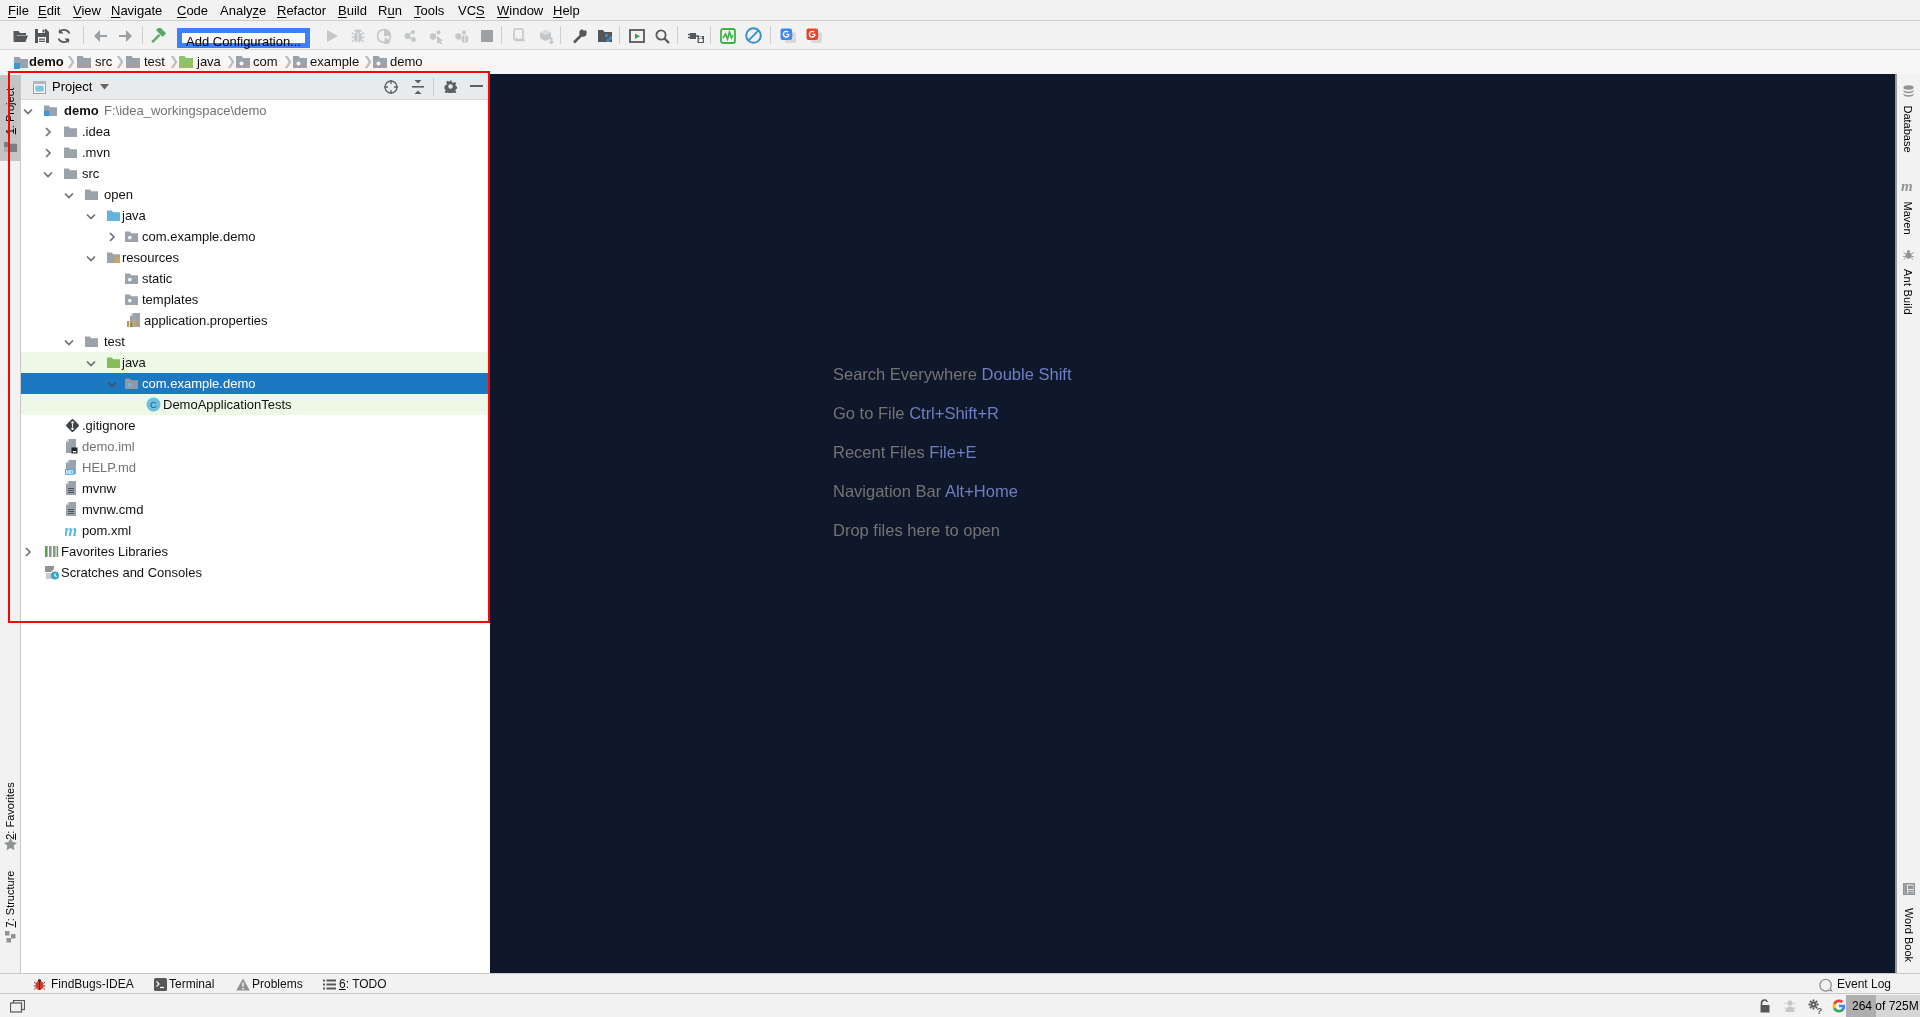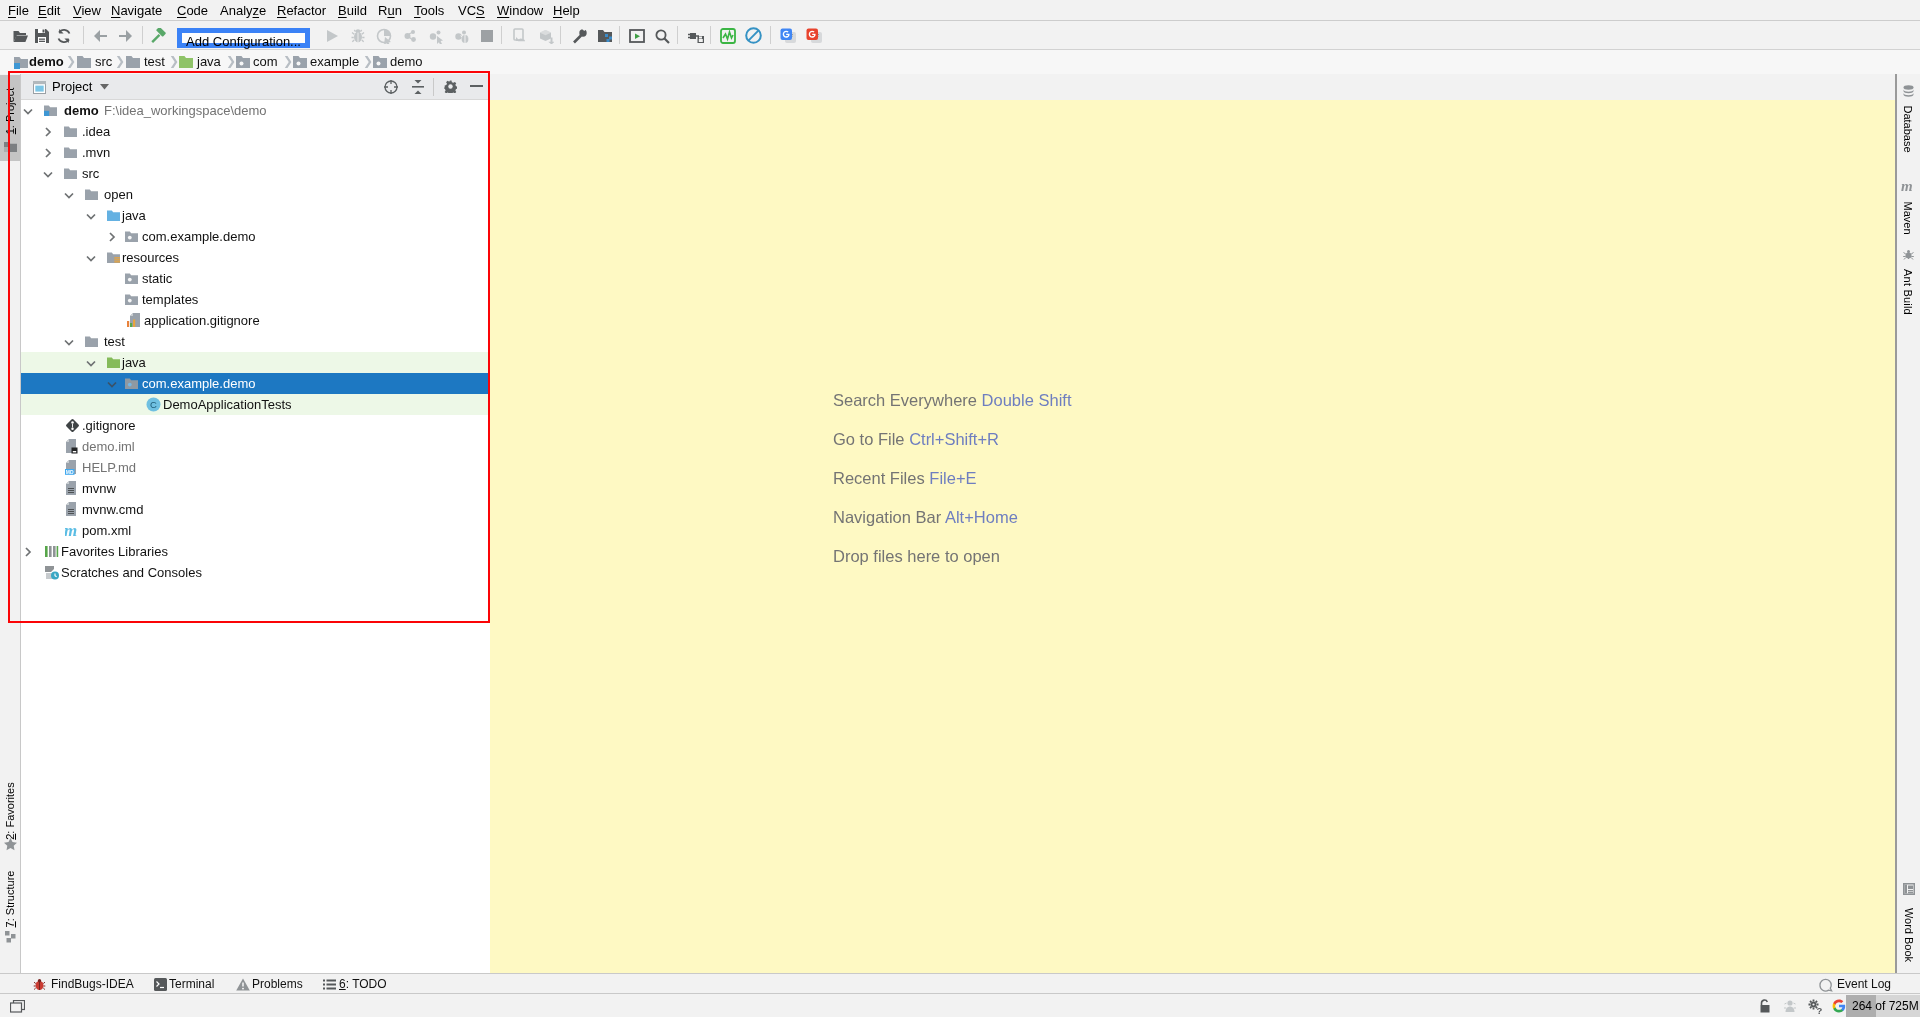--- a/index.html
+++ b/index.html
@@ -20,21 +20,21 @@
 #leftstripe { left:0; top:74px; width:21px; height:899px; background:#f2f2f2; border-right:1px solid #c8c8c8; }
 #projtab { position:absolute; left:0px; top:1px; width:20px; height:86px; background:#c4c4c4; }
 .vtextup { transform:rotate(-90deg); transform-origin:center; white-space:nowrap; font-size:11px; color:#000; }
 .vtextdn { transform:rotate(90deg); transform-origin:center; white-space:nowrap; font-size:11px; color:#000; }
 #panel { left:21px; top:74px; width:469px; height:899px; background:#ffffff; }
 #panelhead { position:absolute; left:0; top:0; width:469px; height:26px; background:#e9eaec; border-bottom:1px solid #d8d8d8; }
 #tree { position:absolute; left:0; top:26px; width:469px; }
 .trow { position:absolute; left:0; width:469px; height:21px; font-size:13px; color:#111; }
 .trow .lbl { position:absolute; top:3px; }
 .gray { color:#737373; }
-#editor { left:490px; top:74px; width:1405px; height:899px; background:#fef9c3;margin-top:26px; }
+#editor { left:490px; top:74px; width:1405px; height:899px; background:#0f172a; }
 .hint { position:absolute; left:343px; font-size:16.5px; color:#747474; }
 .hint b { font-weight:normal; color:#6e7ec0; }
 #rightstripe { left:1895px; top:74px; width:25px; height:899px; background:#f2f2f2; border-left:2px solid #9a9a9a; }
 
 #toolbarbtm { left:0; top:973px; width:1920px; height:20px; background:#f2f2f2; border-top:1px solid #c9c9c9; }
 #statusbar { left:0; top:993px; width:1920px; height:24px; background:#f2f2f2; border-top:1px solid #c9c9c9; }
 .bbi { position:absolute; top:3px; font-size:12px; color:#111; }
 
 #redbox { left:8px; top:71px; width:482px; height:552px; border:2px solid #fb0407; z-index:50; }
 .ic { position:absolute; }
@@ -369,21 +369,21 @@
         <span class="lbl" style="left:121px">templates</span>
       </div>
 <div class="trow" style="top:210px">
         <svg class="ic" style="left:106px;top:3px" width="14" height="15" viewBox="0 0 14 15">
           <path fill="#9aa2ab" d="M6 0h7v14H3V3z"></path>
           <path fill="#c9ced2" d="M3 3L6 0v3z"></path>
           <rect x="0" y="8" width="2.2" height="6" fill="#e8823c"></rect>
           <rect x="3" y="10" width="2.2" height="4" fill="#57a64a"></rect>
           <rect x="6" y="6.5" width="2.2" height="7.5" fill="#e8a33d"></rect>
         </svg>
-        <span class="lbl" style="left:123px">application.gitignore</span>
+        <span class="lbl" style="left:123px">application.properties</span>
       </div>
 <div class="trow" style="top:231px">
         <svg class="ic" style="left:43px;top:7px" width="10" height="10" viewBox="0 0 10 10">
           <path fill="none" stroke="#6e7173" stroke-width="1.7" d="M1 2.5l4 4 4-4"></path>
         </svg>
         <svg class="ic" style="left:64px;top:5px" width="13" height="11" viewBox="0 0 13 11">
           <path fill="#9aa2ab" d="M0 0.5h4.8l1.4 1.8H13V11H0z"></path>
         </svg>
         <span class="lbl" style="left:83px">test</span>
       </div>

